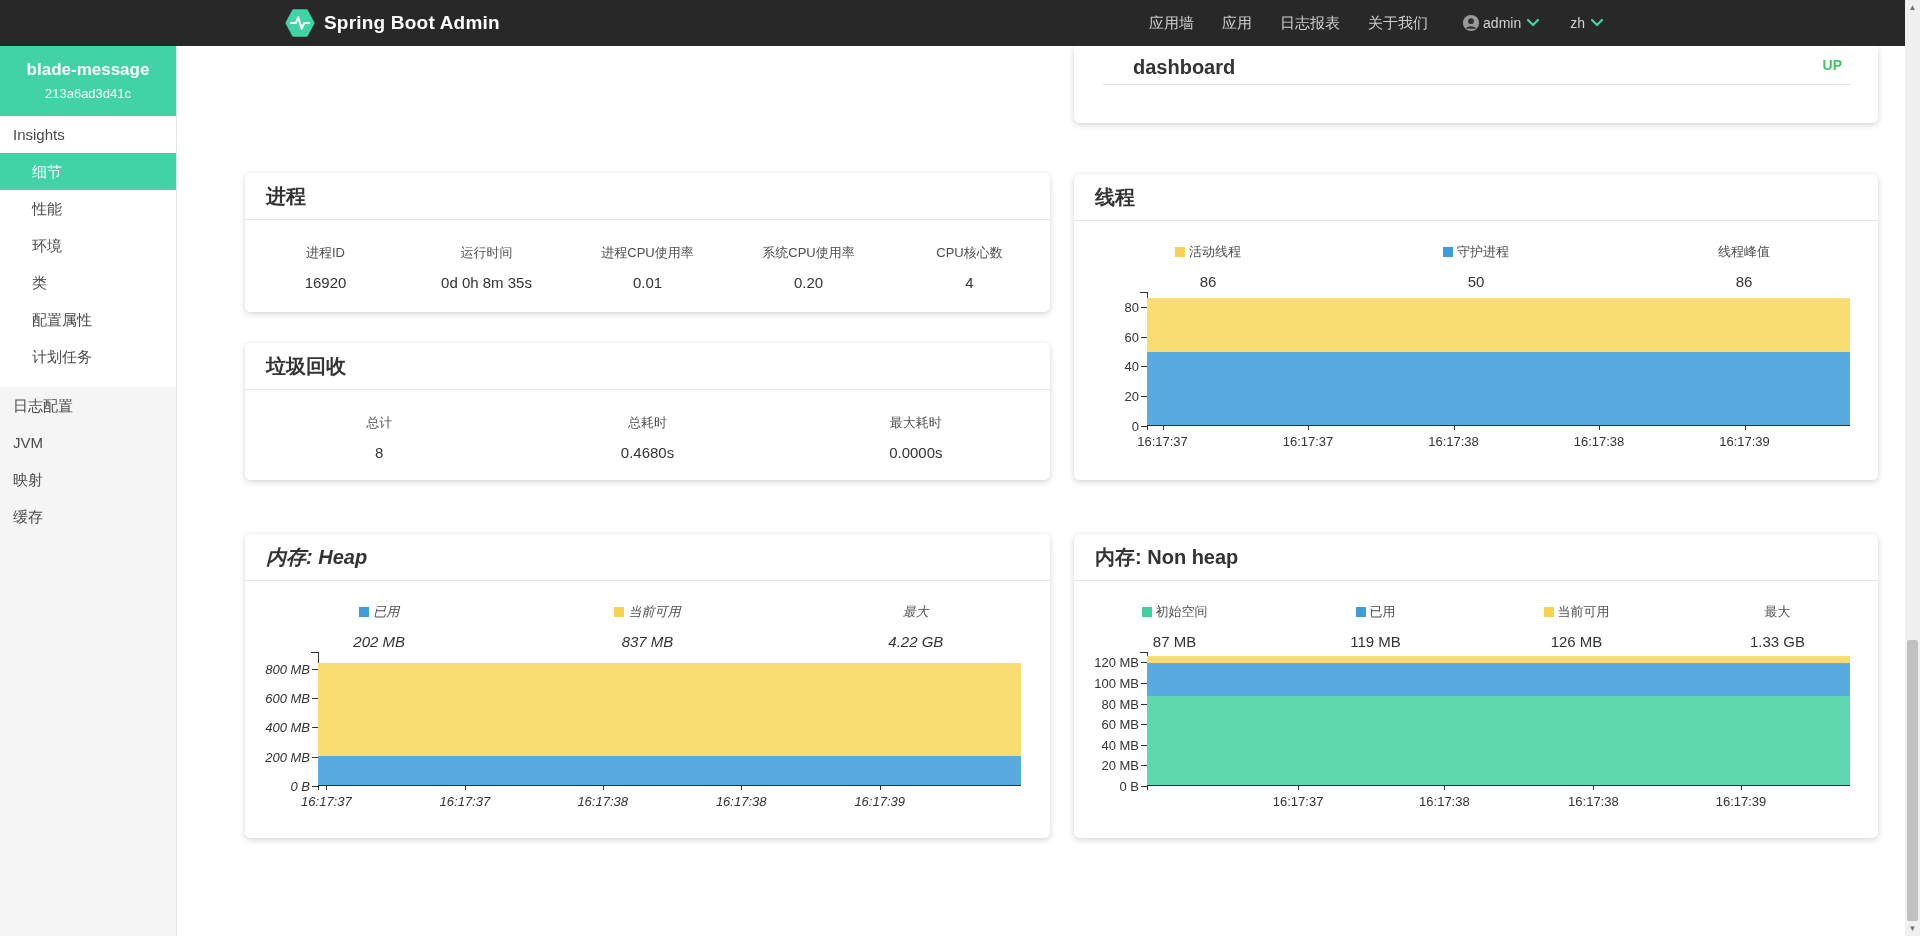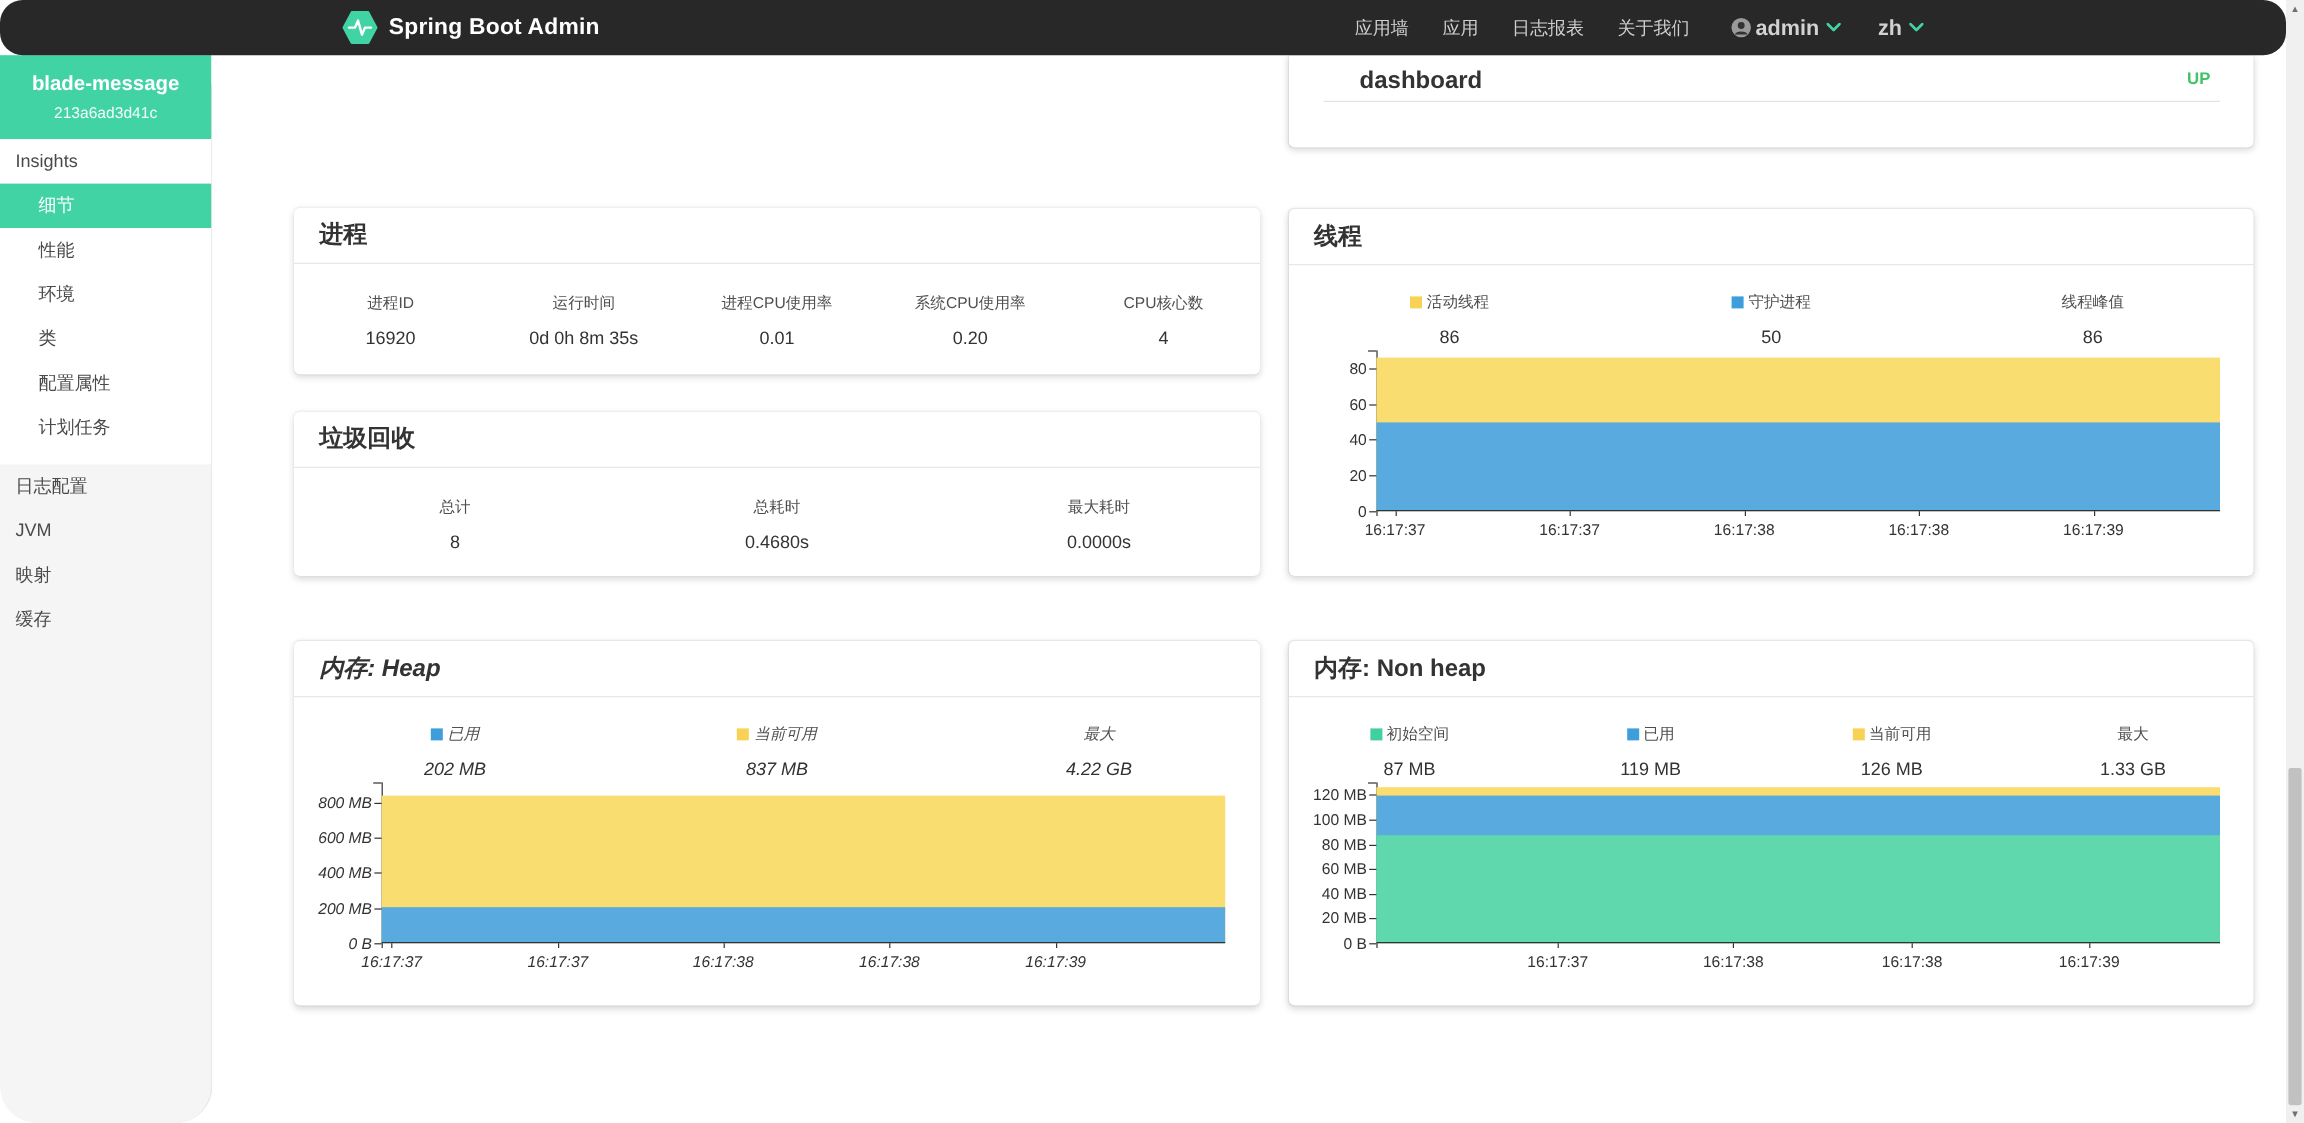--- a/index.html
+++ b/index.html
@@ -1,29 +1,29 @@
 <!DOCTYPE html>
 <html><head>
 <meta charset="utf-8">
 <style>
   html,body{margin:0;padding:0;width:1920px;height:936px;overflow:hidden;
     font-family:"Liberation Sans","DejaVu Sans",sans-serif;background:#fff;}
   
-  .navbar{position:absolute;left:0;top:0;width:1905px;height:46px;background:#282828;z-index:50;border-radius:19px;}
+  .navbar{position:absolute;left:0;top:0;width:1905px;height:46px;background:#282828;z-index:50;}
   .brand{position:absolute;left:285px;top:0;height:46px;display:flex;align-items:center;}
   .brand-logo{width:30px;height:30px;margin-right:9px;}
   .brand-text{color:#fff;font-size:19px;font-weight:700;letter-spacing:.2px;}
   .nav-right{position:absolute;right:302px;top:0;height:46px;display:flex;align-items:center;}
   .nav-link{color:#cfcfcf;font-size:15px;margin-left:28px;cursor:pointer;text-decoration:none;}
-  .nav-drop{display:flex;align-items:center;margin-left:28px;cursor:pointer;color:#d2d2d2;font-size:18px;font-weight:bold;}
+  .nav-drop{display:flex;align-items:center;margin-left:28px;cursor:pointer;color:#d2d2d2;font-size:14px;}
   .nav-drop svg{margin-left:6px;}
   .avatar{width:18px;height:18px;margin-right:3px;}
   
   .sidebar{position:absolute;left:0;top:46px;width:177px;height:890px;background:#f5f5f5;
-    border-right:1px solid #e4e4e4;box-sizing:border-box;border-radius:31px;}
+    border-right:1px solid #e4e4e4;box-sizing:border-box;}
   .side-head{background:#42d3a5;color:#fff;text-align:center;padding:14px 6px 15px;}
   .side-head-name{font-size:17px;font-weight:700;}
   .side-head-id{font-size:13px;margin-top:6px;color:rgba(255,255,255,.92);}
   .side-group{background:#fff;padding-bottom:12px;}
   .side-item{height:37px;line-height:37px;padding-left:13px;font-size:15px;color:#4a4a4a;cursor:pointer;}
   .side-item.sub{padding-left:32px;}
   .side-item.active{background:#42d3a5;color:#fff;}
   
   .main{position:absolute;left:220px;top:46px;width:1685px;height:890px;background:#fff;overflow:hidden;}
   .card{position:absolute;background:#fff;border-radius:5px;overflow:hidden;

